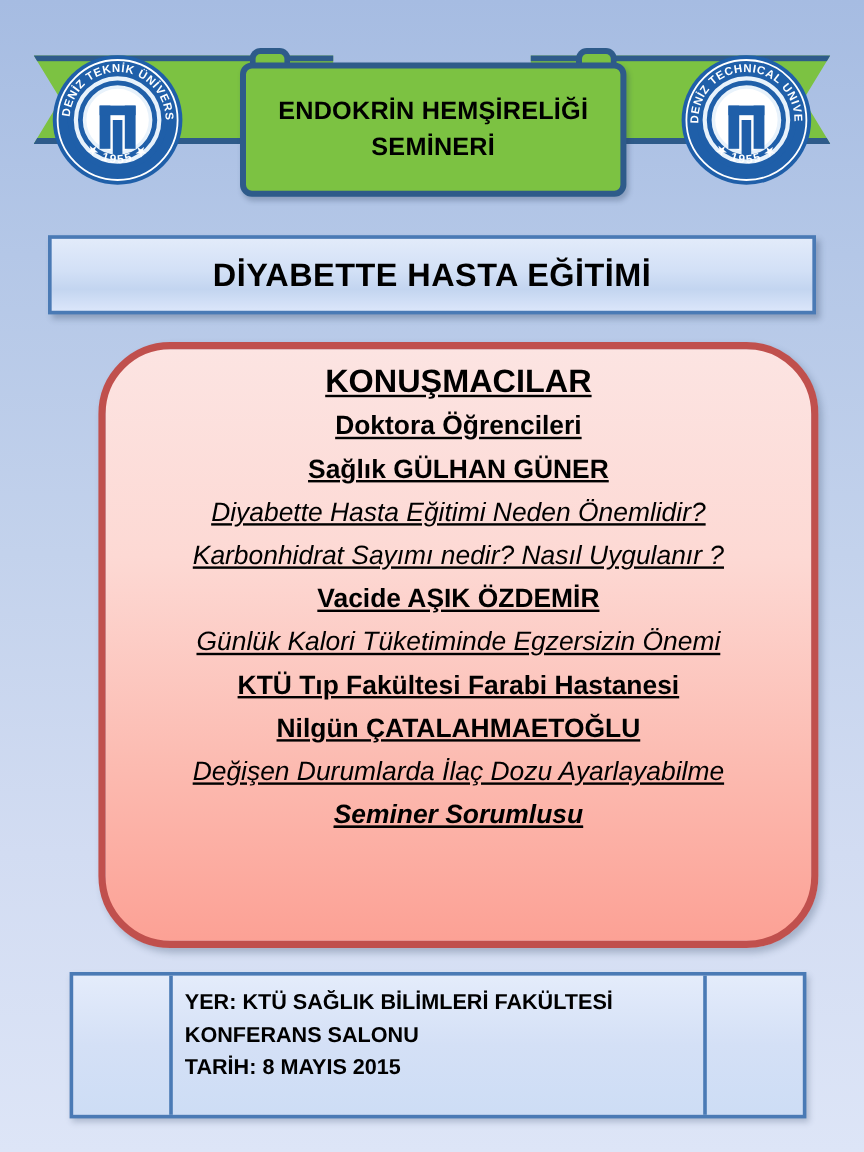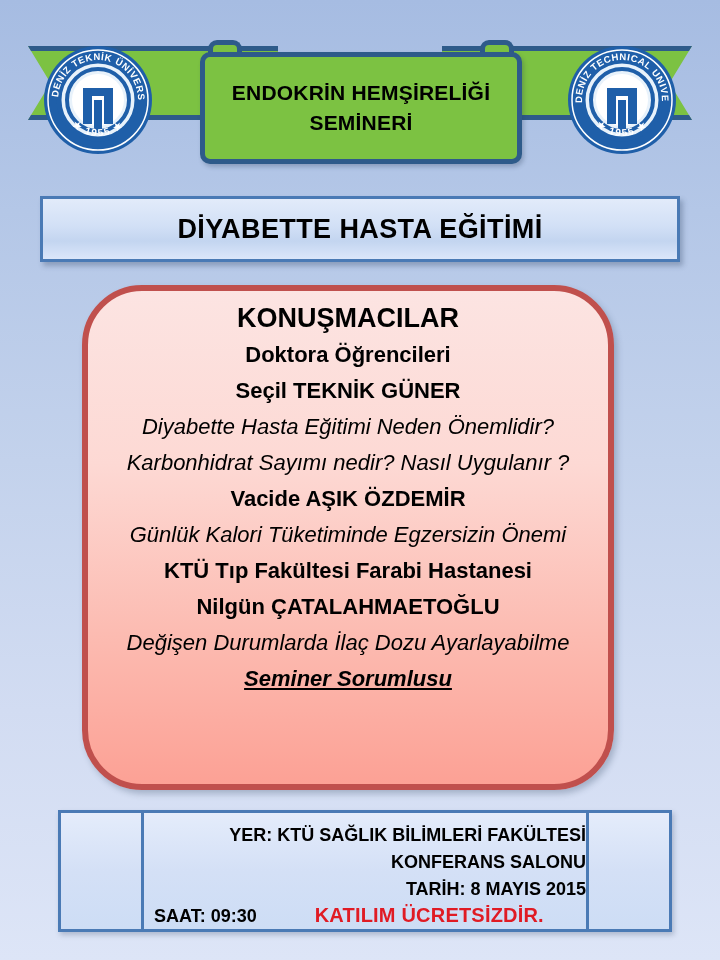--- a/index.html
+++ b/index.html
@@ -115,29 +115,30 @@
     font-weight: bold;
     color: #000;
     letter-spacing: 0.4px;
   }
 
   
   .panel {
     position: absolute;
     left: 82px;
     top: 285px;
-    width: 532px;
+    width: 600px;
     height: 505px;
     box-sizing: border-box;
     border: 6px solid #c0504d;
     border-radius: 60px;
     background: linear-gradient(180deg, #fce4e2 0%, #fdd9d4 35%, #fcbbb1 70%, #fca195 100%);
     box-shadow: 3px 4px 6px rgba(40,60,90,0.28);
     padding: 8px 14px 0 14px;
     overflow: hidden;
+    text-decoration: underline;
   }
   .panel-lines {
     text-align: center;
     color: #000;
   }
   .pl {
     line-height: 36px;
     font-size: 22px;
   }
   .pl.head      { font-size: 27px; font-weight: bold; line-height: 38px; }
@@ -154,21 +155,20 @@
     height: 122px;
     box-sizing: border-box;
     border: 3px solid #4a7ab5;
     background: linear-gradient(180deg, #e4ecfb 0%, #d4e0f6 50%, #cdddf5 100%);
     display: flex;
     box-shadow: 2px 3px 5px rgba(40,60,90,0.25);
   }
   .fcell {
     box-sizing: border-box;
     height: 100%;
-    text-align: right;
   }
   .fcell.side { width: 80px; }
   .fcell.mid {
     flex: 1;
     border-left: 3px solid #4a7ab5;
     border-right: 3px solid #4a7ab5;
     padding: 9px 0 0 10px;
     position: relative;
   }
   .fline {
@@ -263,37 +263,33 @@
 </div>
 
 <div class="title-box">
   <span class="title-text">DİYABETTE HASTA EĞİTİMİ</span>
 </div>
 
 <div class="panel">
   <div class="panel-lines">
       <div class="pl head">KONUŞMACILAR</div>
       <div class="pl bold">Doktora Öğrencileri</div>
-      <div class="pl bold">Seçil TEKNİK GÜNER</div>
+      <div class="pl bold">Sağlık GÜLHAN GÜNER</div>
       <div class="pl italic">Diyabette Hasta Eğitimi Neden Önemlidir?</div>
       <div class="pl italic">Karbonhidrat Sayımı nedir? Nasıl Uygulanır ?</div>
       <div class="pl bold">Vacide AŞIK ÖZDEMİR</div>
       <div class="pl italic">Günlük Kalori Tüketiminde Egzersizin Önemi</div>
       <div class="pl bold">KTÜ Tıp Fakültesi Farabi Hastanesi</div>
       <div class="pl bold">Nilgün  ÇATALAHMAETOĞLU</div>
       <div class="pl italic">Değişen Durumlarda İlaç Dozu Ayarlayabilme</div>
       <div class="pl biu">Seminer Sorumlusu</div>
     </div>
 </div>
 
 <div class="footer">
   <div class="fcell side"></div>
   <div class="fcell mid">
     <div class="fline">YER: KTÜ SAĞLIK BİLİMLERİ FAKÜLTESİ</div>
     <div class="fline">KONFERANS SALONU</div>
     <div class="fline">TARİH: 8 MAYIS 2015</div>
-    <div class="fline-row">
-      <span class="fline">SAAT: 09:30</span>
-      <span class="free-note">KATILIM ÜCRETSİZDİR.</span>
-    </div>
   </div>
   <div class="fcell side"></div>
 </div>
 
 </body></html>

